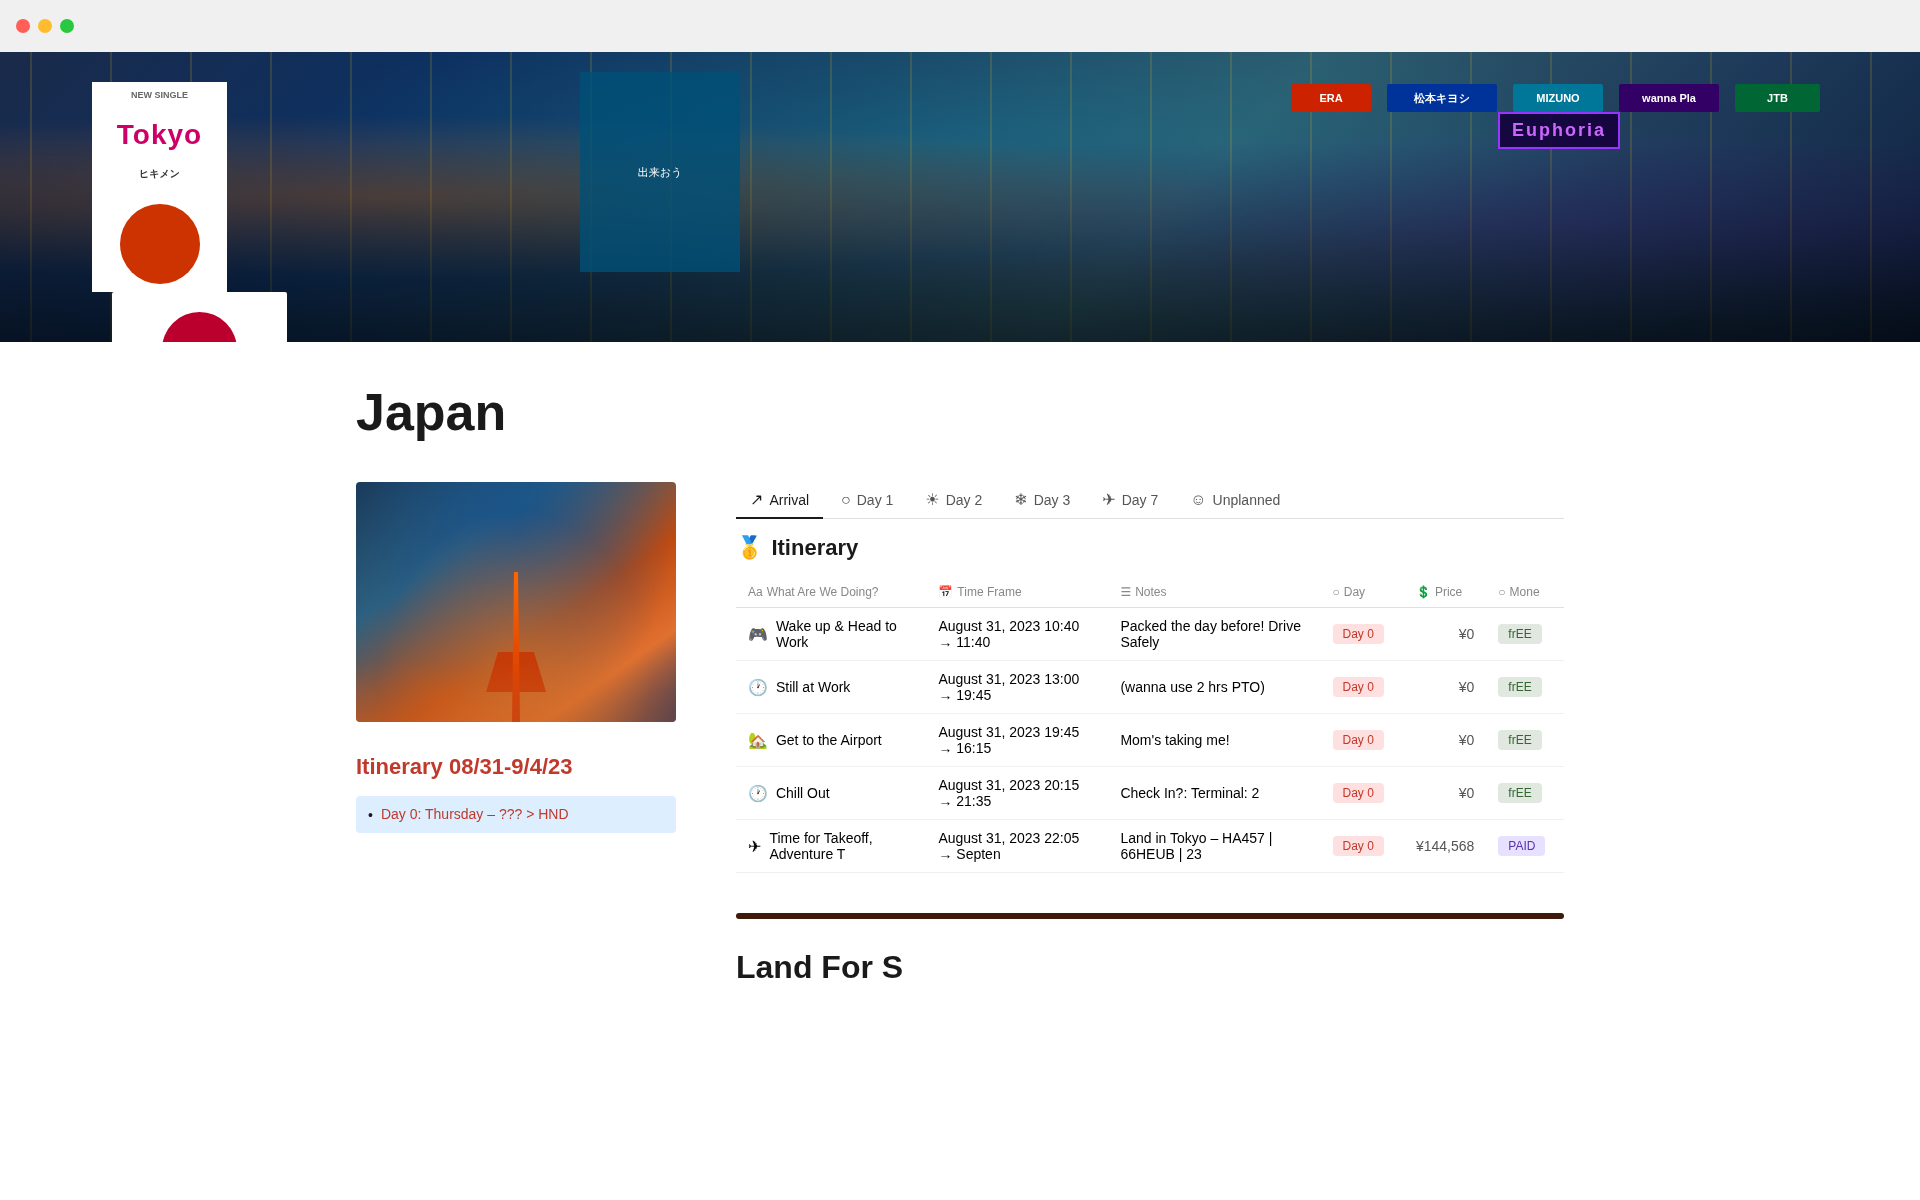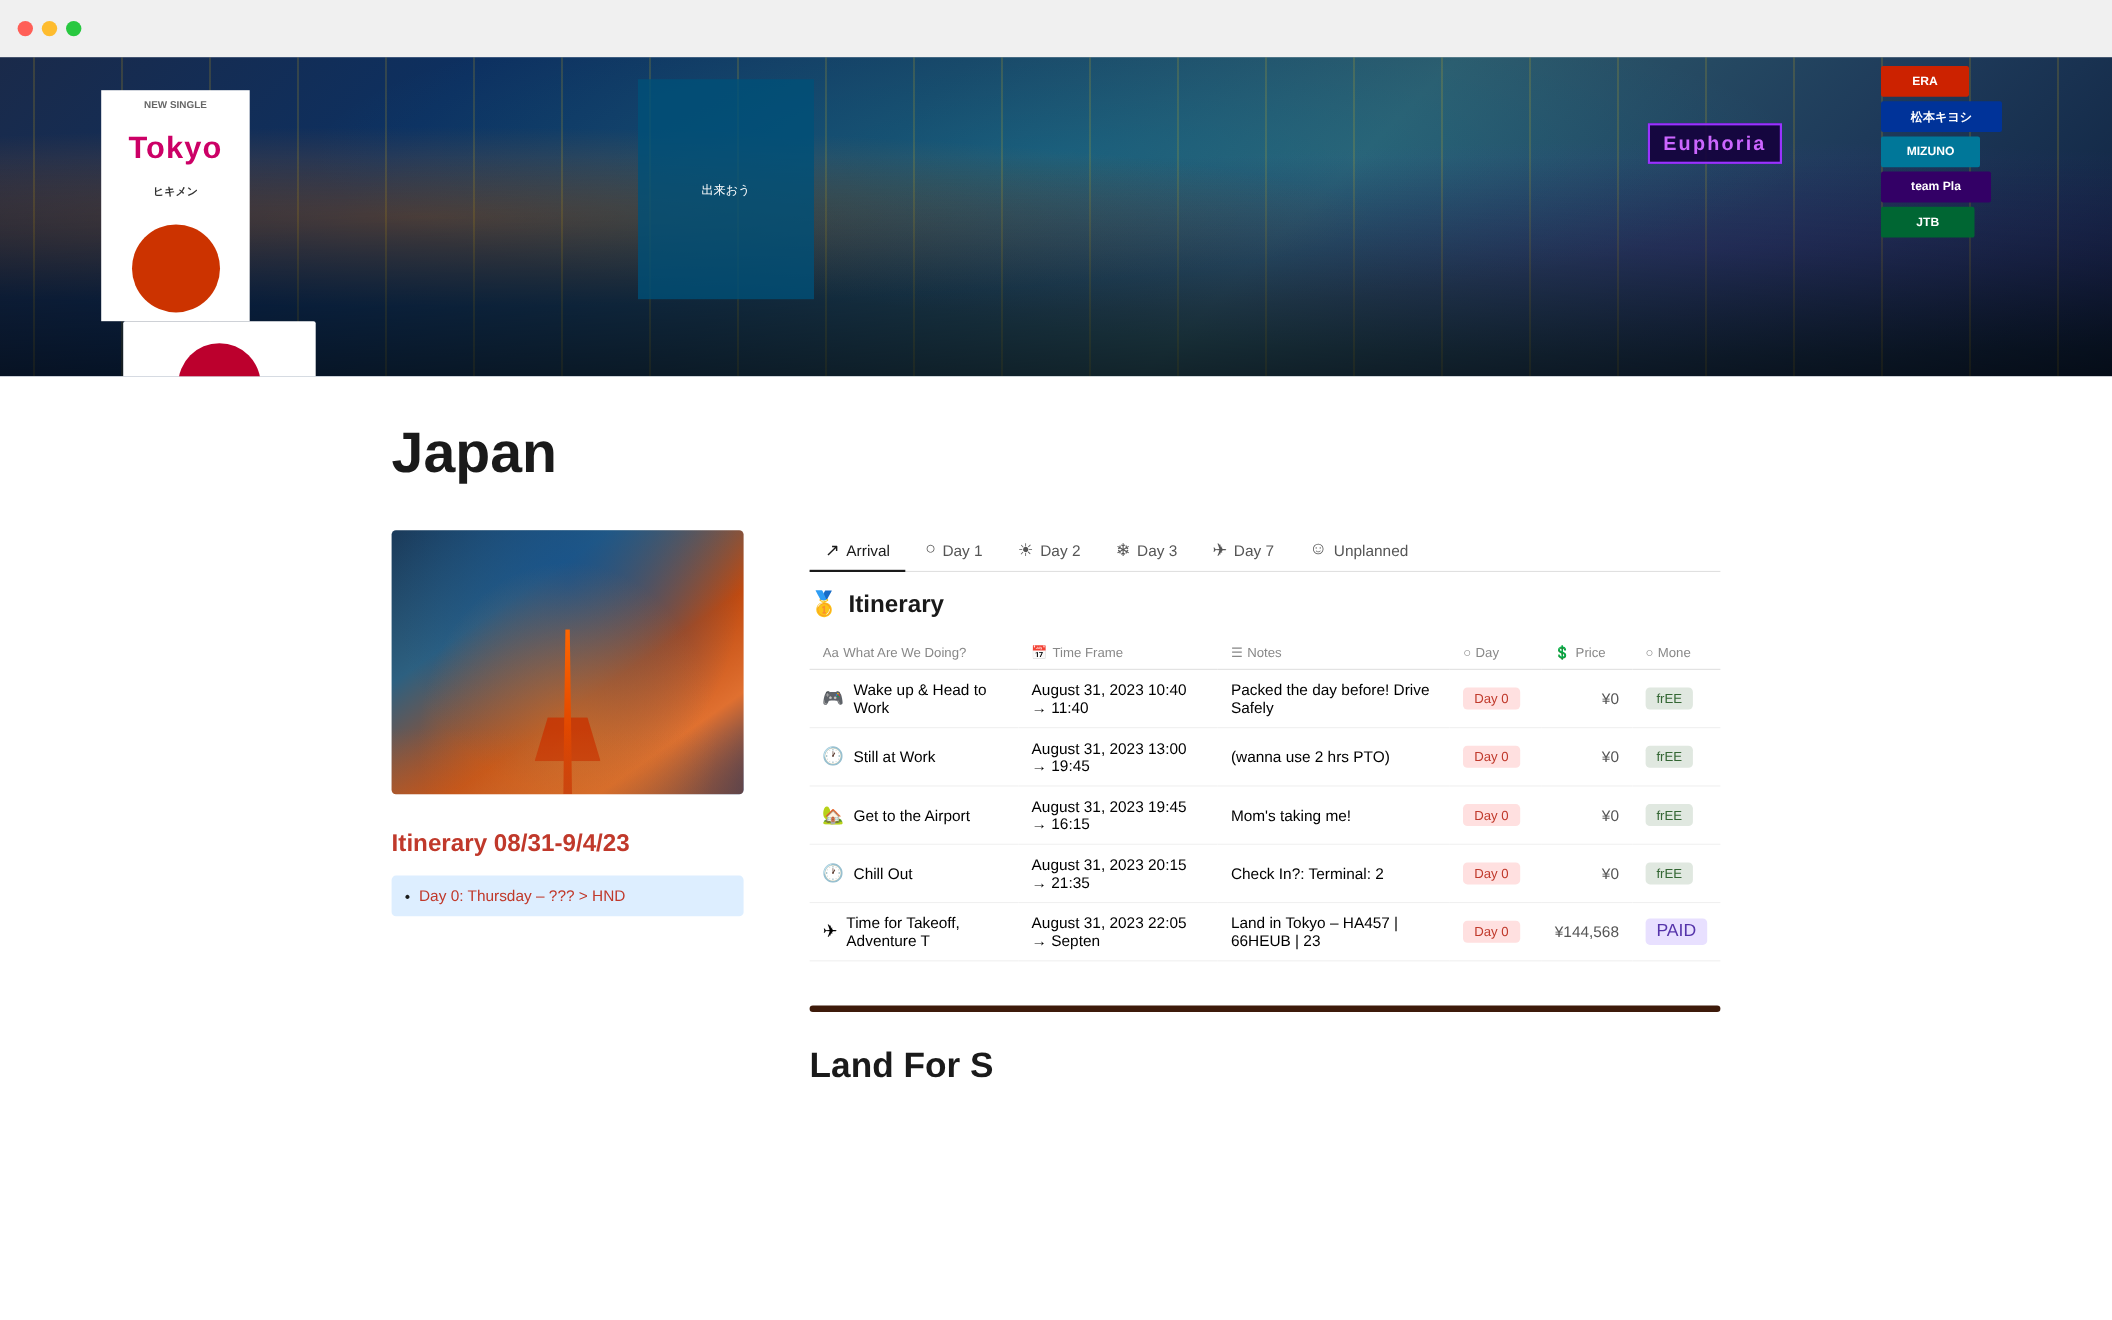--- a/index.html
+++ b/index.html
@@ -91,24 +91,24 @@
     .flag-circle {
       width: 75px;
       height: 75px;
       background: #bc002d;
       border-radius: 50%;
     }
     
     .neon-signs {
       position: absolute;
       right: 100px;
-      top: 8px;
-      display: flex;
-      flex-direction: column;
-      gap: 4px;
+      top: 32px;
+      display: flex;
+      flex-direction: row;
+      gap: 16px;
     }
     .neon-sign {
       height: 28px;
       border-radius: 2px;
       display: flex;
       align-items: center;
       justify-content: center;
       font-size: 11px;
       font-weight: bold;
       color: #fff;
@@ -305,21 +305,21 @@
       border-radius: 4px;
       font-size: 12px;
       font-weight: 500;
     }
     .day-badge-0 { background: #ffe0e0; color: #c0392b; }
     .price-cell { text-align: right; color: #555; }
     .paid-badge {
       display: inline-block;
       padding: 3px 10px;
       border-radius: 4px;
-      font-size: 16px;
+      font-size: 12px;
       font-weight: 500;
       background: #e8e0ff;
       color: #5533aa;
     }
     .free-badge {
       display: inline-block;
       padding: 3px 10px;
       border-radius: 4px;
       font-size: 12px;
       font-weight: 500;
@@ -375,21 +375,21 @@
   <div class="japan-flag">
     <div class="flag-circle"></div>
   </div>
 
   <div class="euphoria-sign">Euphoria</div>
 
   <div class="neon-signs">
     <div class="neon-sign sign-red">ERA</div>
     <div class="neon-sign sign-blue">松本キヨシ</div>
     <div class="neon-sign sign-teal">MIZUNO</div>
-    <div class="neon-sign sign-purple">team Pla</div>
+    <div class="neon-sign sign-purple">wanna Pla</div>
     <div class="neon-sign sign-green">JTB</div>
   </div>
 
   <div style="position:absolute; top:20px; left:580px; width:160px; height:200px; background:rgba(0,80,120,0.8); display:flex; align-items:center; justify-content:center; font-size:11px; color:#fff; text-align:center; padding:8px;">
     <div>出来おう</div>
   </div>
 </div>
 
 <div class="main-content">
   <h1 class="page-title">Japan</h1>

